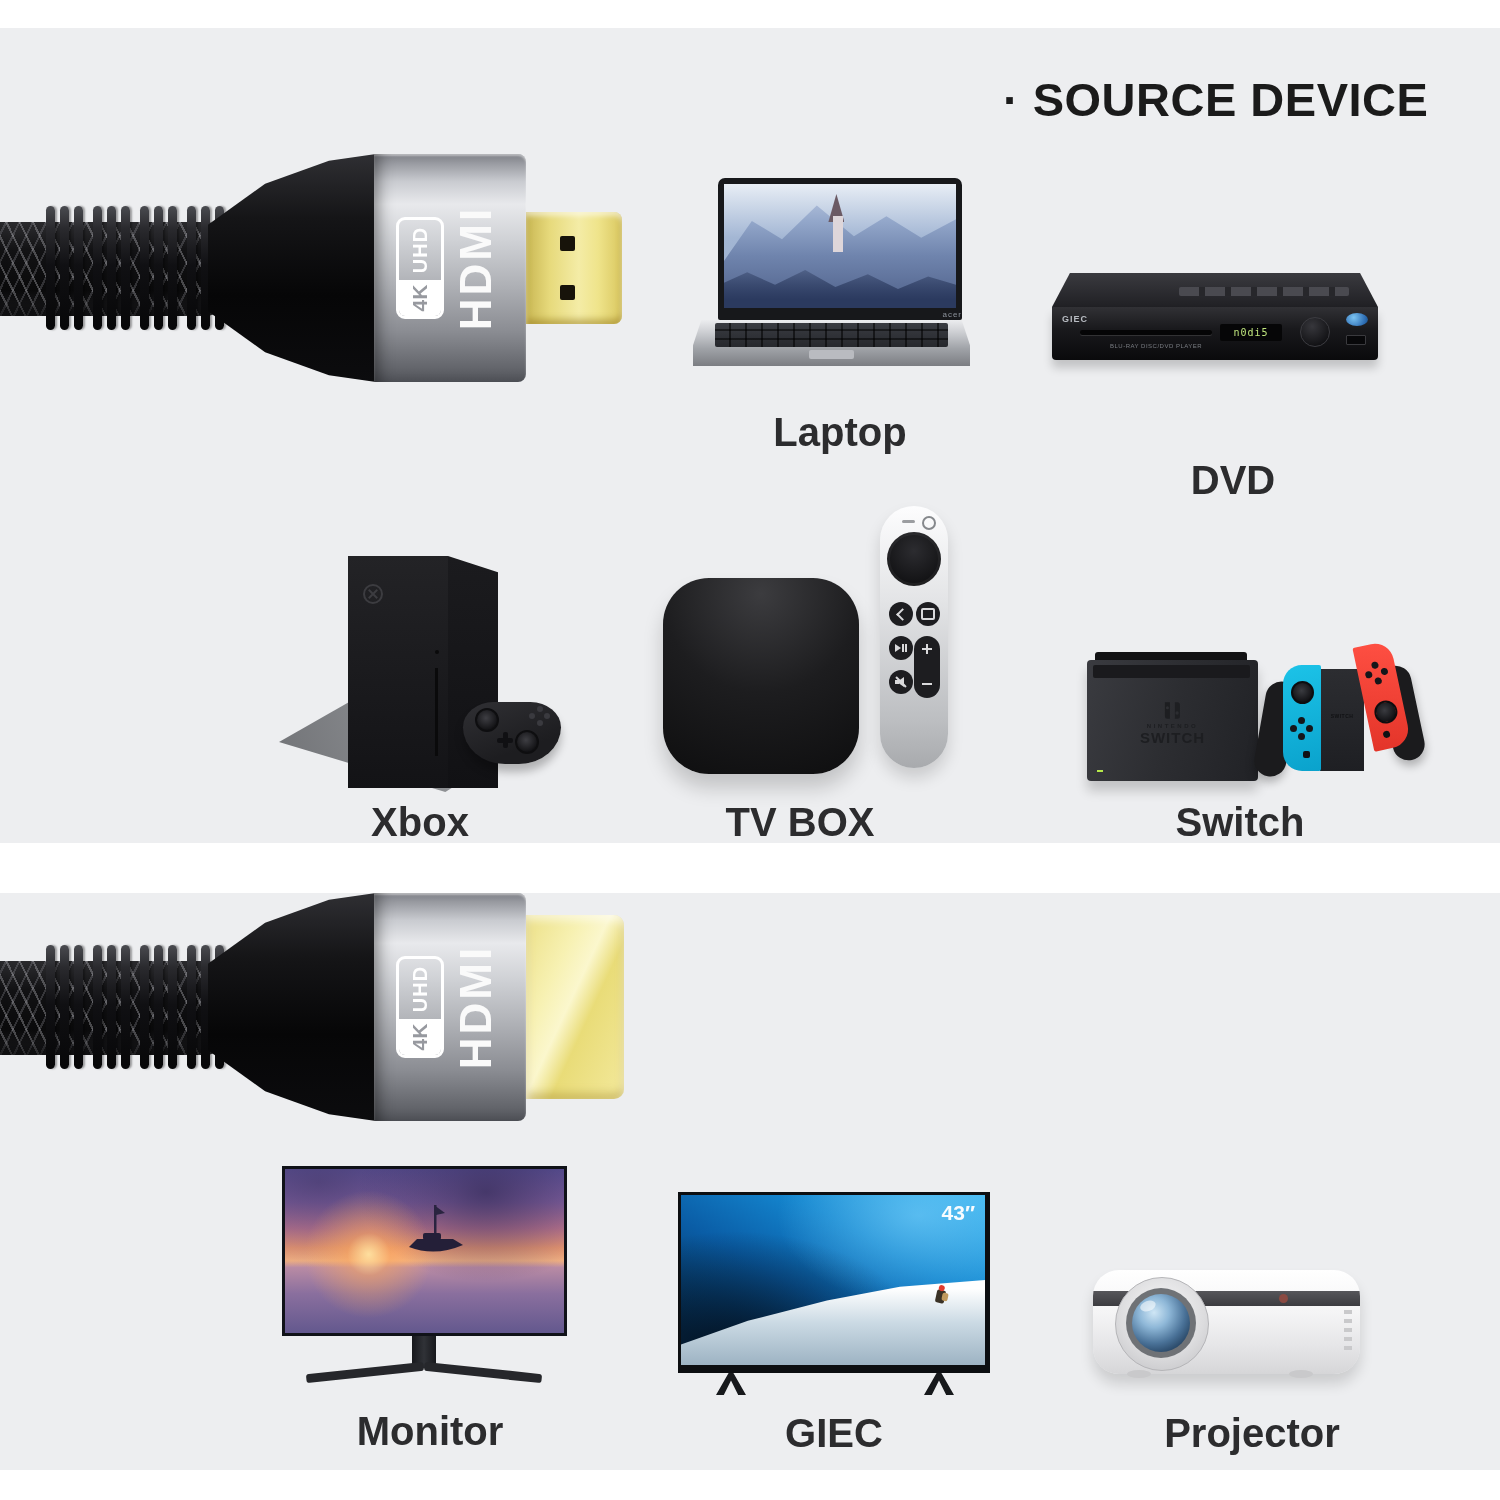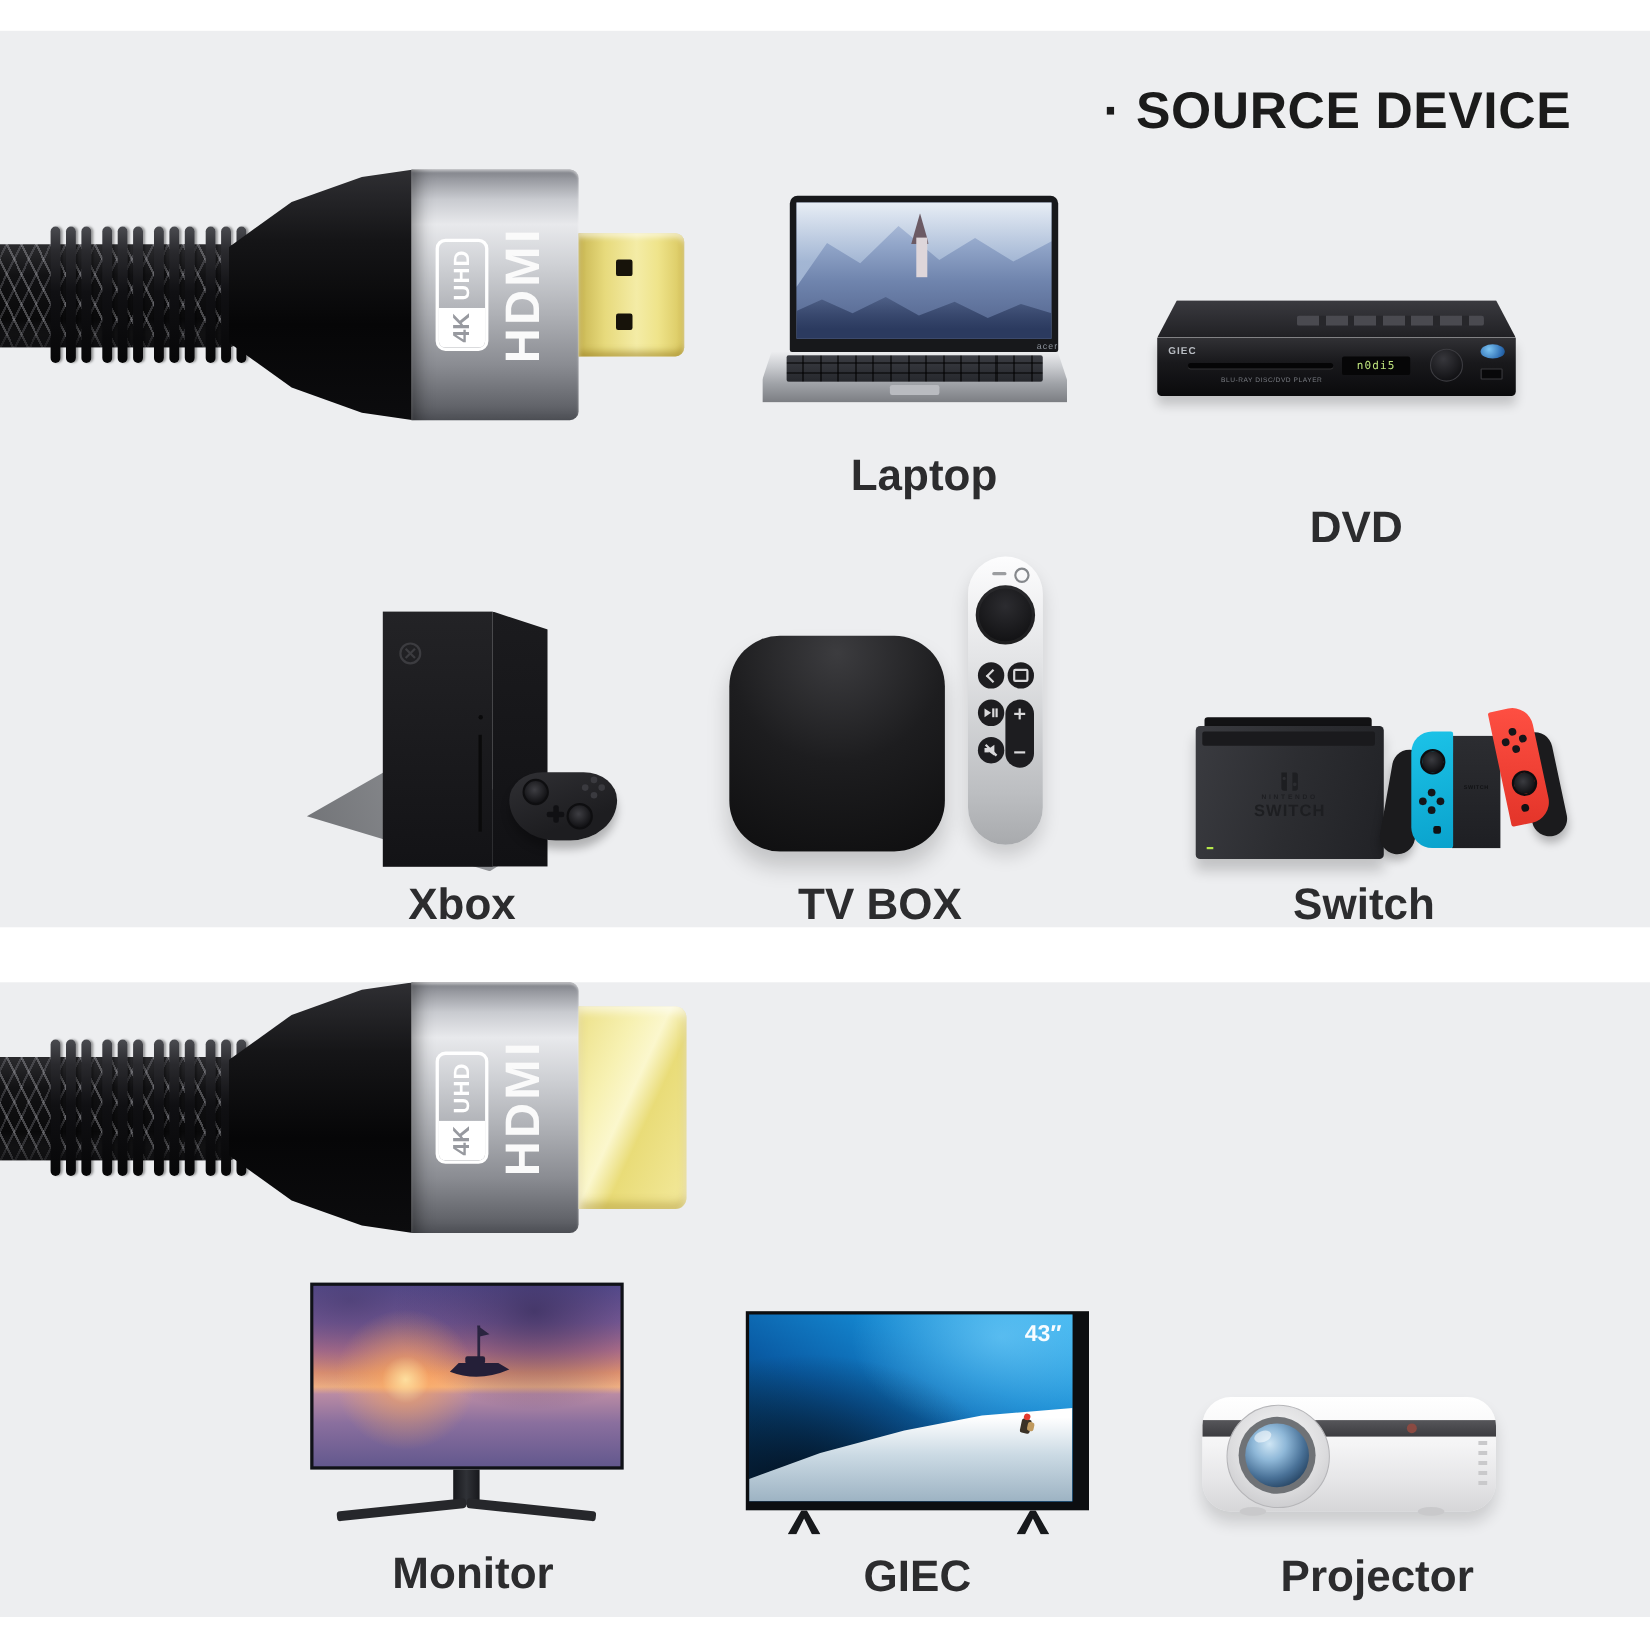--- a/index.html
+++ b/index.html
@@ -238,21 +238,21 @@
   .mo-boat{position:absolute;left:40%;top:18%;width:76px;height:76px;}
   .mo-stand{position:absolute;left:130px;top:170px;width:24px;height:32px;
     background:linear-gradient(90deg,#17181c,#303237 50%,#17181c);}
   .mo-leg{position:absolute;top:202px;width:118px;height:9px;background:#26272b;border-radius:3px;}
   .mo-leg.l{left:24px;transform:rotate(-6deg);}
   .mo-leg.r{left:142px;transform:rotate(6deg);}
 
   
   .hdtv{left:678px;top:299px;width:312px;height:210px;}
   .tv-screen{position:absolute;left:0;top:0;width:312px;height:181px;background:#0c0e11;
-    padding:3px 15px 8px 3px;box-sizing:border-box;}
+    padding:3px 5px 8px 3px;box-sizing:border-box;}
   .tv-img{position:relative;width:100%;height:100%;overflow:hidden;
     background:
       radial-gradient(ellipse at 78% 12%, rgba(130,215,255,.55) 0%, rgba(130,215,255,0) 42%),
       radial-gradient(ellipse at 18% 96%, rgba(3,14,27,.95) 0%, rgba(3,14,27,0) 55%),
       linear-gradient(210deg,#38b2ee 0%,#1486cf 32%,#0a5da6 58%,#07477f 74%,#06345c 90%);}
   .tv-snow{position:absolute;left:0;bottom:0;width:100%;height:100%;
     background:linear-gradient(180deg,#ffffff 55%,#cbdae4 75%,#9db3c3 100%);
     clip-path:polygon(0 88%,22% 74%,48% 62%,72% 54%,100% 50%,100% 100%,0 100%);}
   .tv-climber{position:absolute;left:84%;top:56%;width:9px;height:13px;background:#3a3226;
     border-radius:2px;transform:rotate(12deg);}

